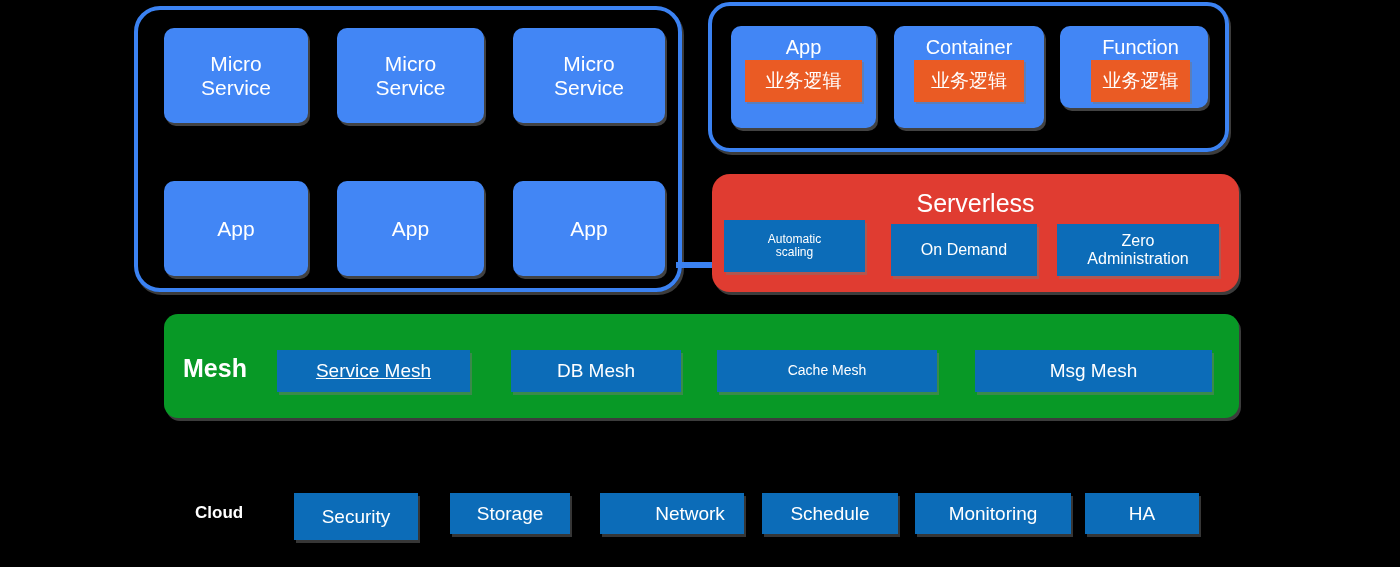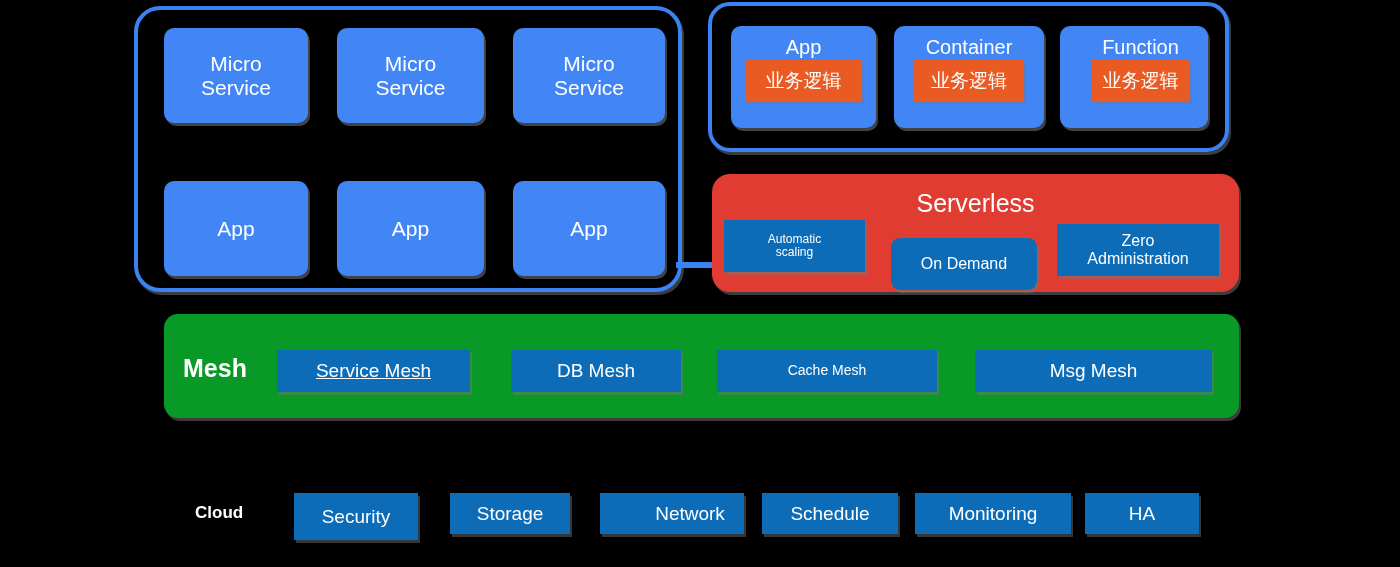--- a/index.html
+++ b/index.html
@@ -143,42 +143,42 @@
 
   <div class="abs card-blue" style="left:894px; top:26px; width:150px; height:102px;">
     <div class="tile card-title" style="font-size:20px; height:34px; line-height:34px; padding-top:4px;">
       <span>Container</span>
     </div>
     <div class="tile chip-orange" style="margin:0 20px; height:42px; font-size:19px;">
       <span>业务逻辑</span>
     </div>
   </div>
 
-  <div class="abs card-blue" style="left:1060px; top:26px; width:148px; height:102px;padding-left:13px;">
+  <div class="abs card-blue" style="left:1060px; top:26px; width:148px; height:82px;padding-left:13px;">
     <div class="tile card-title" style="font-size:20px; height:34px; line-height:34px; padding-top:4px;">
       <span>Function</span>
     </div>
     <div class="tile chip-orange" style="margin:0 18px; height:42px; font-size:19px;">
       <span>业务逻辑</span>
     </div>
   </div>
 
   <div class="abs band-red" style="left:712px; top:174px; width:527px; height:118px;"></div>
 
   <div class="abs tile" style="left:712px; top:186px; width:527px; height:34px; font-size:25px;">
     <span>Serverless</span>
   </div>
 
   <div class="abs tile chip-blue" style="left:724px; top:220px; width:141px; height:52px; font-size:12px;">
     <span class="stack">
       <span>Automatic</span>
       <span>scaling</span>
     </span>
   </div>
-  <div class="abs tile chip-blue" style="left:891px; top:238px; width:146px; height:52px; font-size:16px;border-radius:9px;">
+  <div class="abs tile chip-blue" style="left:891px; top:224px; width:146px; height:52px; font-size:16px;">
     <span>On Demand</span>
   </div>
   <div class="abs tile chip-blue" style="left:1057px; top:224px; width:162px; height:52px; font-size:16px;">
     <span class="stack">
       <span>Zero</span>
       <span>Administration</span>
     </span>
   </div>
 
   <div class="abs band-green" style="left:164px; top:314px; width:1075px; height:104px;"></div>

